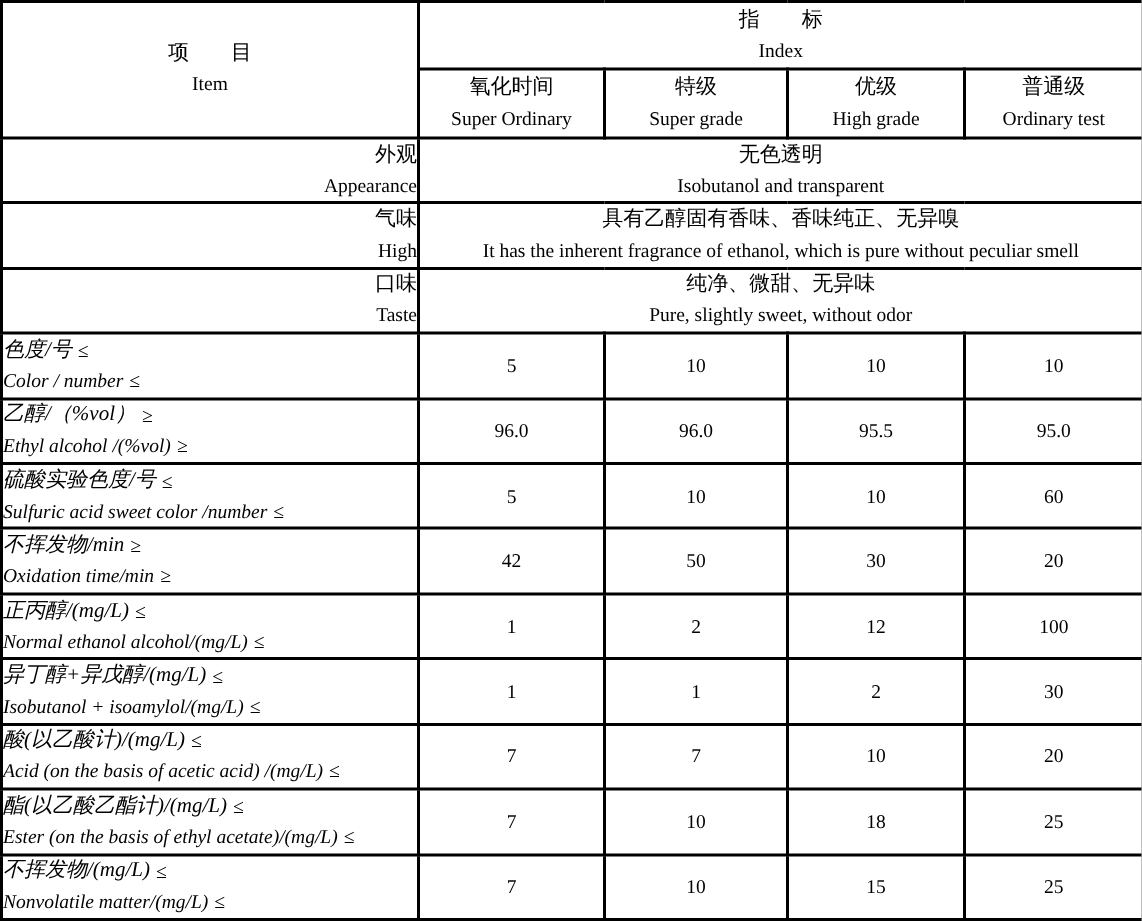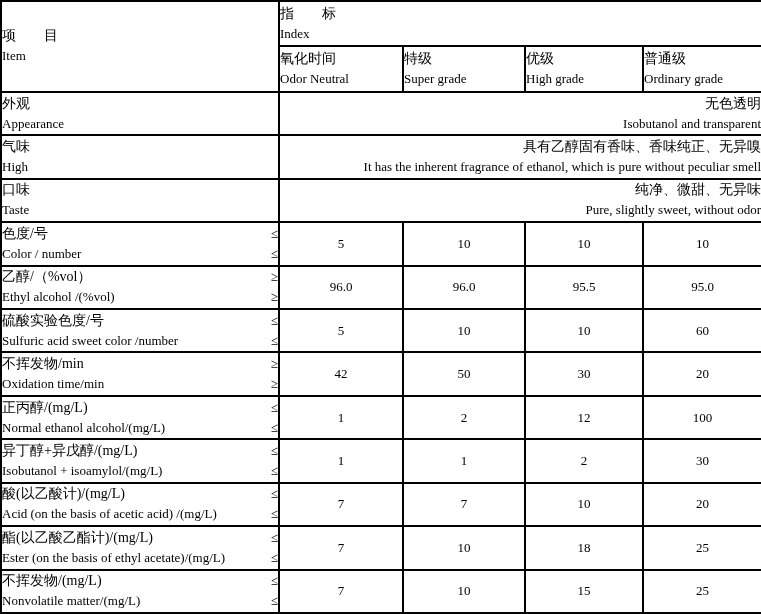--- a/index.html
+++ b/index.html
@@ -12,29 +12,29 @@
     font-family:"Liberation Serif","DejaVu Serif",serif;
   }
   table.spec td{
     border:2px solid #000;
     padding:0;
     vertical-align:middle;
     overflow:hidden;
   }
   .zh{font-size:14px;line-height:20px;}
   .en{font-size:13px;line-height:20px;}
-  td.hdr{}
+  td.hdr{text-align:center;}
   tr.hrow{height:45px;}
   tr.brow{height:43px;}
-  td.item-c{text-align:left;margin-left:12px;}
+  td.item-c{text-align:right;margin-left:12px;}
   td.item-l{padding:1px 10px 1px 8px;}
-  .ln{display:flex;justify-content:space-between;align-items:center;}
+  .ln{display:flex;align-items:center;font-style:italic;}
   .ln .op{font-size:13px;margin-left:4px;flex:none;}
   td.val{text-align:center;font-size:13px;}
-  td.merged{text-align:right;margin-left:14px;}
+  td.merged{text-align:center;margin-left:14px;}
 </style>
 </head>
 <body>
 
 <div class="page">
 <table class="spec">
   <colgroup>
     <col style="width:278px">
         <col style="width:124px">
         <col style="width:122px">
@@ -49,33 +49,33 @@
       <div class="en">Item</div>
     </td>
     <td class="hdr" colspan="4">
       <div class="zh">指　　标</div>
       <div class="en">Index</div>
     </td>
   </tr>
   <tr class="hrow">
     <td class="hdr">
       <div class="zh">氧化时间</div>
-      <div class="en">Odor Neutral</div>
+      <div class="en">Super Ordinary</div>
     </td>
     <td class="hdr">
       <div class="zh">特级</div>
       <div class="en">Super grade</div>
     </td>
     <td class="hdr">
       <div class="zh">优级</div>
       <div class="en">High grade</div>
     </td>
     <td class="hdr">
       <div class="zh">普通级</div>
-      <div class="en">Ordinary grade</div>
+      <div class="en">Ordinary test</div>
     </td>
   </tr>
 
   <tr class="brow">
     <td class="item-c">
       <div class="zh">外观</div>
       <div class="en">Appearance</div>
     </td>
     <td class="merged" colspan="4">
       <div class="zh">无色透明</div>

